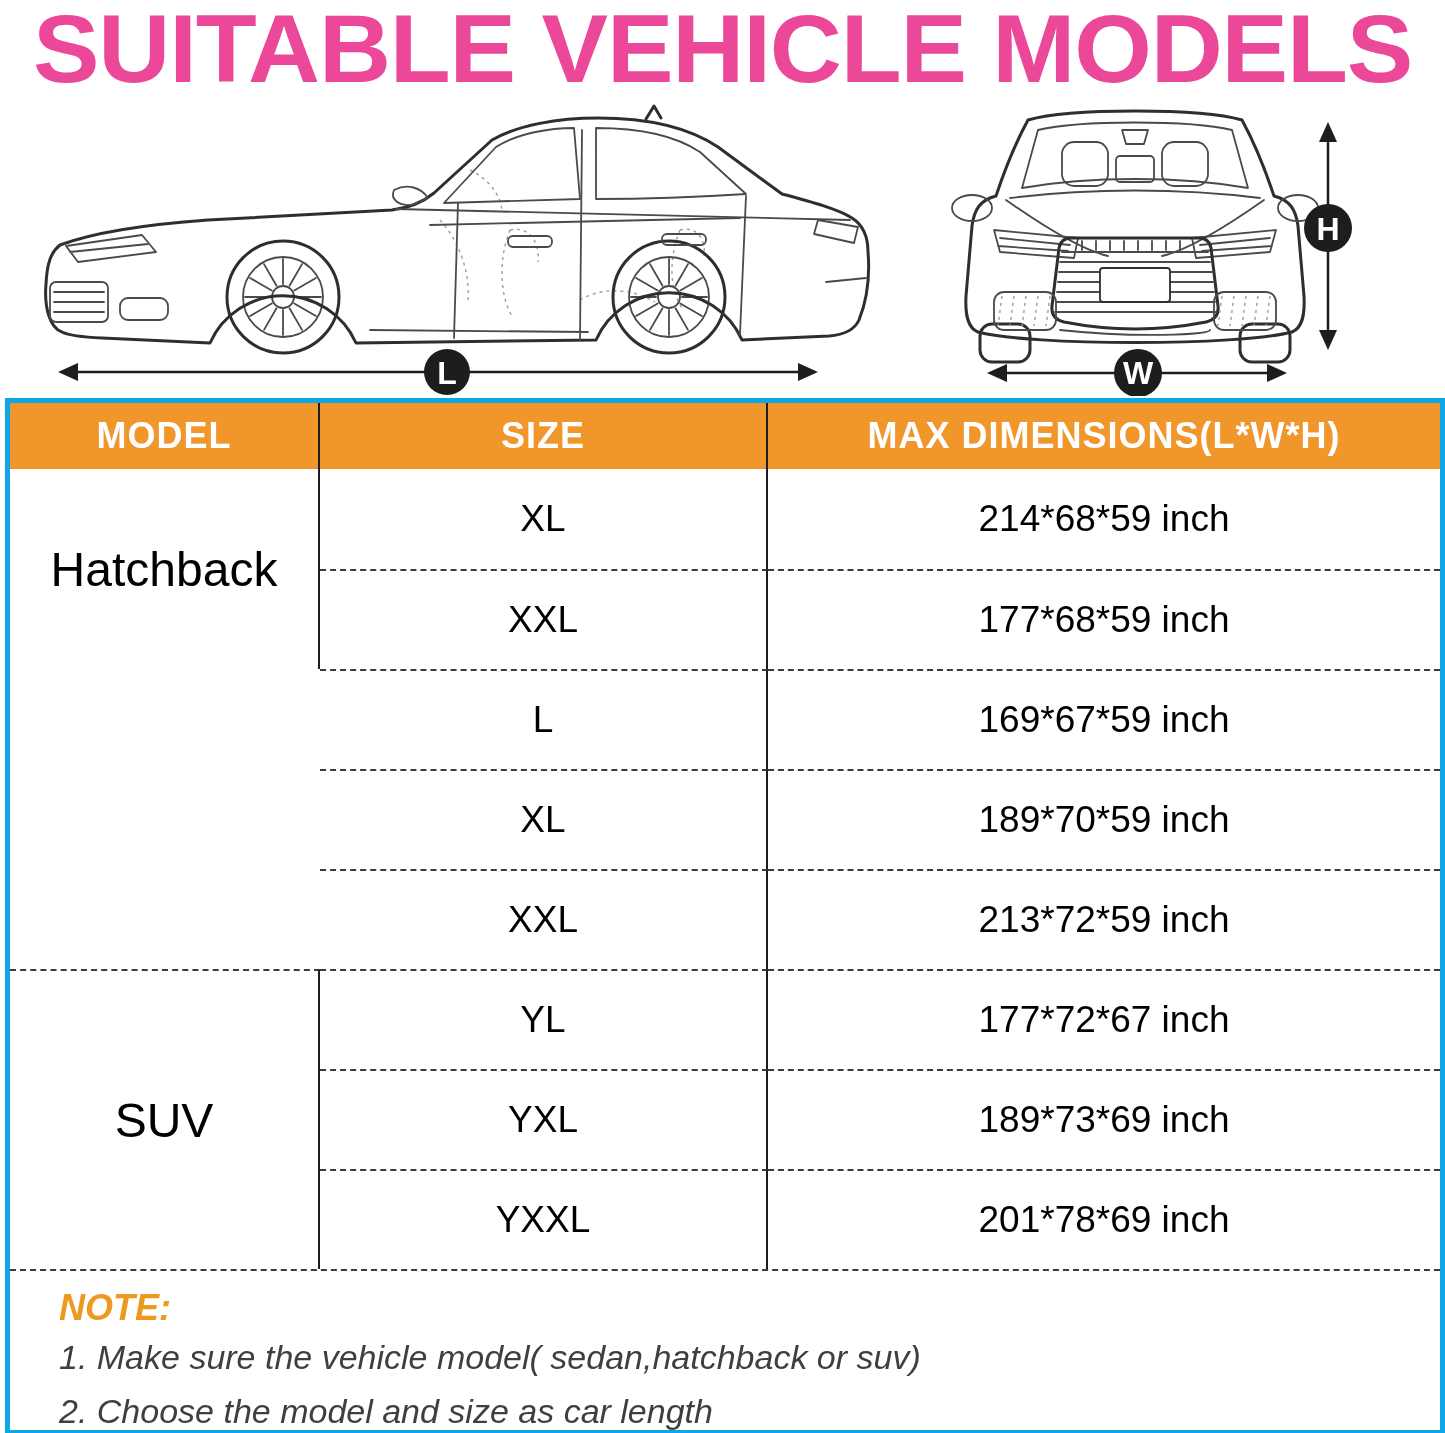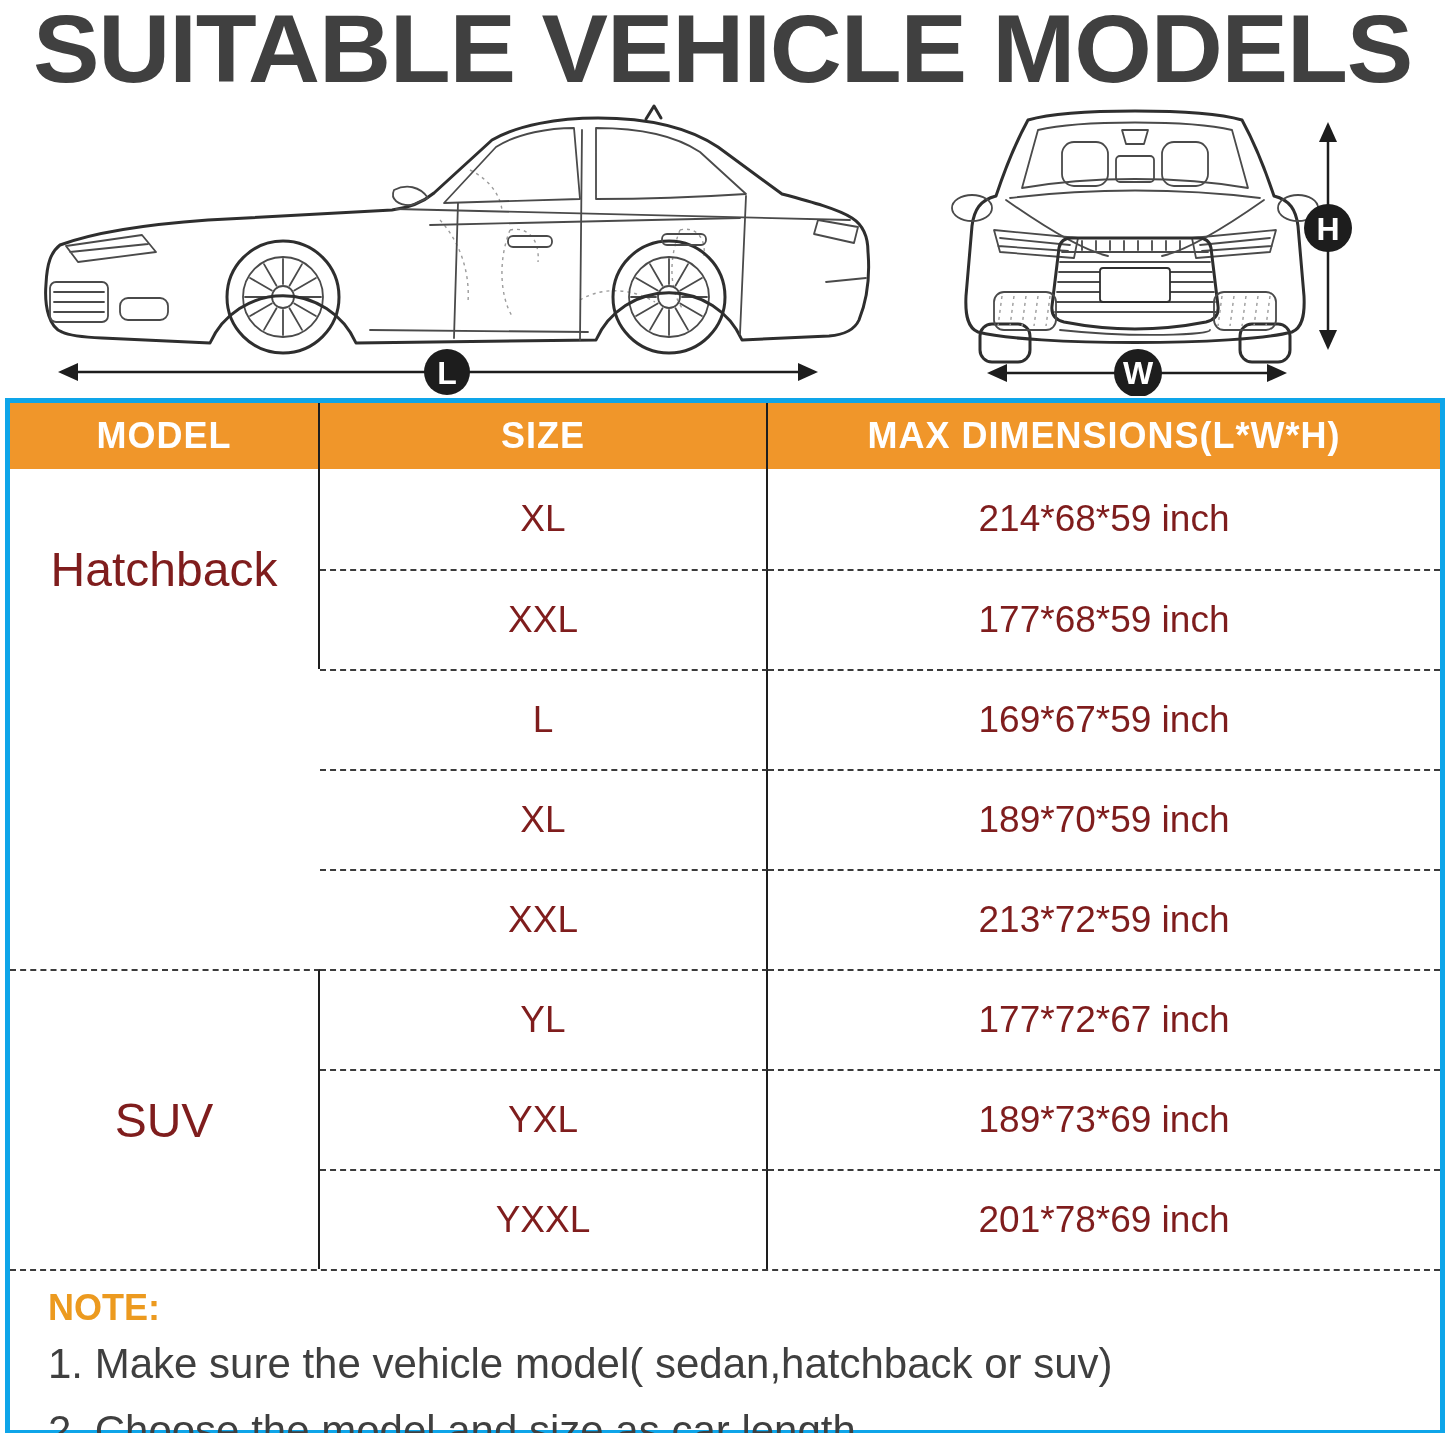--- a/index.html
+++ b/index.html
@@ -3,21 +3,21 @@
 <meta charset="utf-8">
 <style>
   html,body{margin:0;padding:0;}
   body{
     width:1445px;height:1433px;position:relative;background:#ffffff;
     font-family:"Liberation Sans", sans-serif;overflow:hidden;
   }
   
   .title{
     position:absolute;top:0;left:0;width:100%;text-align:center;
-    color:#404040;white-space:nowrap;
+    color:#ec4899;white-space:nowrap;
   }
   .title span{
     display:inline-block;font-size:86px;font-weight:bold;letter-spacing:-1px;
     transform:scale(1.16,1.12);transform-origin:center top;line-height:1;
   }
   
   .diagram{position:absolute;top:88px;left:0;}
   .car-line{stroke:#2e2e2e;fill:none;stroke-width:3;stroke-linejoin:round;stroke-linecap:round;}
   .car-thin{stroke:#4a4a4a;fill:none;stroke-width:1.8;stroke-linejoin:round;stroke-linecap:round;}
   .car-faint{stroke:#9c9c9c;fill:none;stroke-width:1.4;stroke-dasharray:3 4;}
@@ -26,31 +26,31 @@
   .badge{fill:#1d1d1d;}
   .badge-text{fill:#ffffff;font-weight:bold;font-size:32px;text-anchor:middle;font-family:"Liberation Sans",sans-serif;}
   
   .tablebox{
     position:absolute;top:398px;left:5px;width:1430px;
     border:5px solid #0ea5e9;background:#fff;
     display:grid;
     grid-template-columns:310px 448px 672px;
     grid-template-rows:66px repeat(8,100px) 161px;
   }
-  .cell{display:flex;align-items:center;justify-content:center;font-size:37px;color:#7f1d1d;}
+  .cell{display:flex;align-items:center;justify-content:center;font-size:37px;color:#000000;}
   .th{background:#F0962A;color:#ffffff;font-weight:bold;font-size:36px;letter-spacing:1px;}
   .model{font-size:48px;}
   .vline{border-right:2px solid #1e1e1e;}
   .dash{border-top:2px dashed #3b3b3b;}
   .note{
     grid-column:1/4;grid-row:10;border-top:2px dashed #3b3b3b;
-    padding:14px 30px 0 38px;box-sizing:border-box;
+    padding:14px 30px 0 49px;box-sizing:border-box;font-style:italic;
   }
   .note-label{color:#EC9A1F;font-weight:bold;font-size:36px;line-height:1.25;}
-  .note-item{color:#3f3f3f;font-size:42px;line-height:1.6;}
+  .note-item{color:#3f3f3f;font-size:34px;line-height:1.6;}
 </style>
 </head>
 <body>
 
 <div class="title"><span>SUITABLE VEHICLE MODELS</span></div>
 
 <svg class="diagram" width="1445" height="308" viewBox="0 0 1445 308">
 
   <g transform="translate(40,12)">
 

